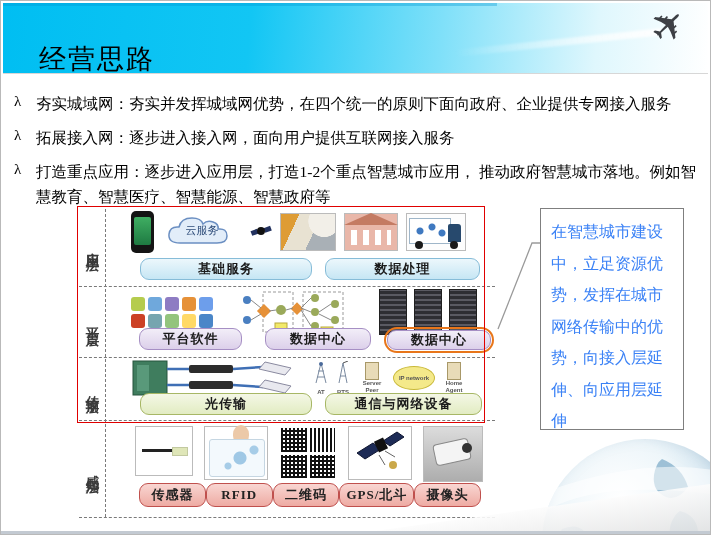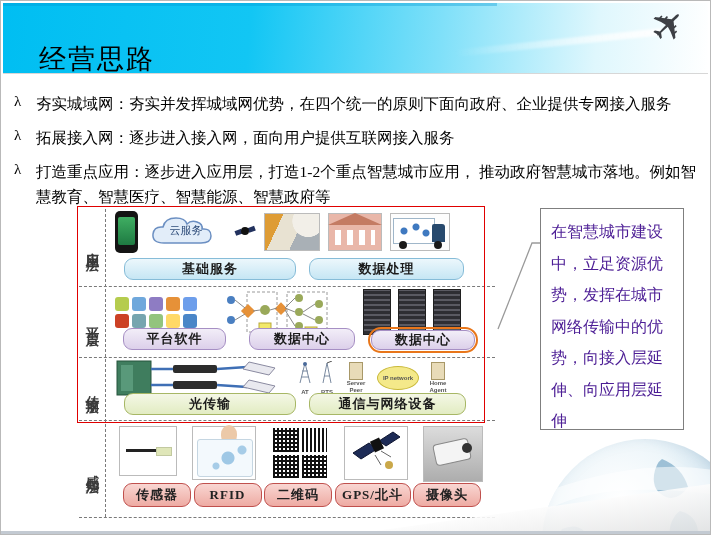--- a/index.html
+++ b/index.html
@@ -24,21 +24,21 @@
   .bullets{position:absolute;left:10px;top:90px;width:696px;}
   .bullet{display:flex;margin-bottom:9px;}
   .bullet .marker{flex:0 0 22px;margin-left:3px;font-size:15px;color:#000;
                   font-family:"Liberation Serif",serif;padding-top:2px;}
   .bullet .btext{font-family:"Liberation Serif","DejaVu Serif",serif;font-size:15.5px;
                  line-height:25px;color:#000;}
 
   
   .diagram{position:absolute;left:78px;top:206px;width:416px;height:312px;}
   .vdash{position:absolute;left:26px;top:2px;bottom:2px;border-left:1.5px dashed #7a7a7a;}
-  .band{position:absolute;left:0;right:0;display:flex;border-bottom:1.5px dashed #7a7a7a;}
+  .band{position:absolute;left:0;right:0;display:flex;border-bottom:1.5px dashed #7a7a7a;gap:16px;}
   .band .labelcol{flex:0 0 26px;display:flex;align-items:center;justify-content:center;}
   .layer-label{writing-mode:vertical-rl;text-orientation:upright;font-weight:bold;
                font-size:13.5px;letter-spacing:3px;color:#3a3a3a;
                font-family:"Liberation Serif",serif;}
   .band .content{flex:1;position:relative;}
   .focus-box{position:absolute;left:-2px;top:-1px;width:406px;height:215px;
              border:1.6px solid #e00000;pointer-events:none;z-index:5;}
 
   .bar{position:absolute;height:20px;border-radius:9px;display:flex;align-items:center;
        justify-content:center;font-size:13px;font-weight:bold;color:#1b1b1b;
@@ -115,21 +115,21 @@
                   border:1px solid #888;border-radius:4px;transform:rotate(-12deg);}
   .camera::after{content:"";position:absolute;left:38px;top:16px;width:10px;height:10px;border-radius:50%;
                  background:#333;}
   .p-imgrow{position:absolute;left:14px;right:12px;top:6px;display:flex;justify-content:space-between;align-items:flex-start;}
   .p-barrow{position:absolute;left:18px;right:14px;bottom:10px;display:flex;justify-content:space-between;}
   .p-barrow .bar{position:static;width:66px;height:22px;}
 
   
   .callout{position:absolute;left:539px;top:207px;width:144px;height:222px;background:#fff;
            border:1.2px solid #7f7f7f;box-sizing:border-box;padding:7px 6px 0 10px;
-           font-family:"Liberation Serif","DejaVu Serif",serif;font-size:16px;line-height:31.5px;color:#4c1d95;z-index:6;}
+           font-family:"Liberation Serif","DejaVu Serif",serif;font-size:16px;line-height:31.5px;color:#3b82f6;z-index:6;}
   .leader{position:absolute;left:0;top:0;width:711px;height:535px;pointer-events:none;z-index:4;}
   .swoosh{position:absolute;left:380px;top:496px;width:480px;height:90px;
           background:linear-gradient(to bottom,rgba(252,252,252,.9),rgba(205,205,205,.9));
           transform:rotate(-8deg);z-index:2;}
   .globe{position:absolute;left:541px;top:438px;width:206px;height:206px;border-radius:50%;z-index:1;
          background:radial-gradient(circle at 38% 30%,#ffffff 0%,#eef6fa 32%,#cfe3ef 58%,#a8c8dc 82%,#8cb2c9 100%);
          box-shadow:inset -6px -8px 18px rgba(90,130,160,.35);overflow:hidden;}
   .footer-line{position:absolute;left:0;right:0;bottom:0;height:3px;background:#c3cad2;z-index:7;}
 </style>
 </head>

